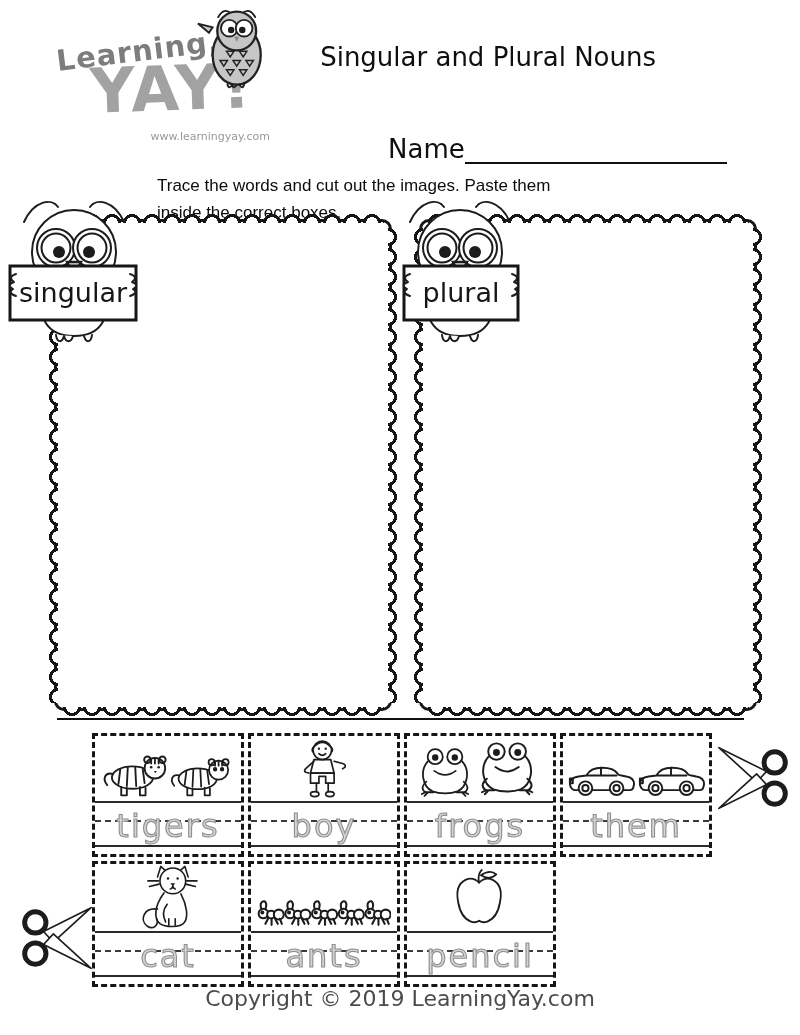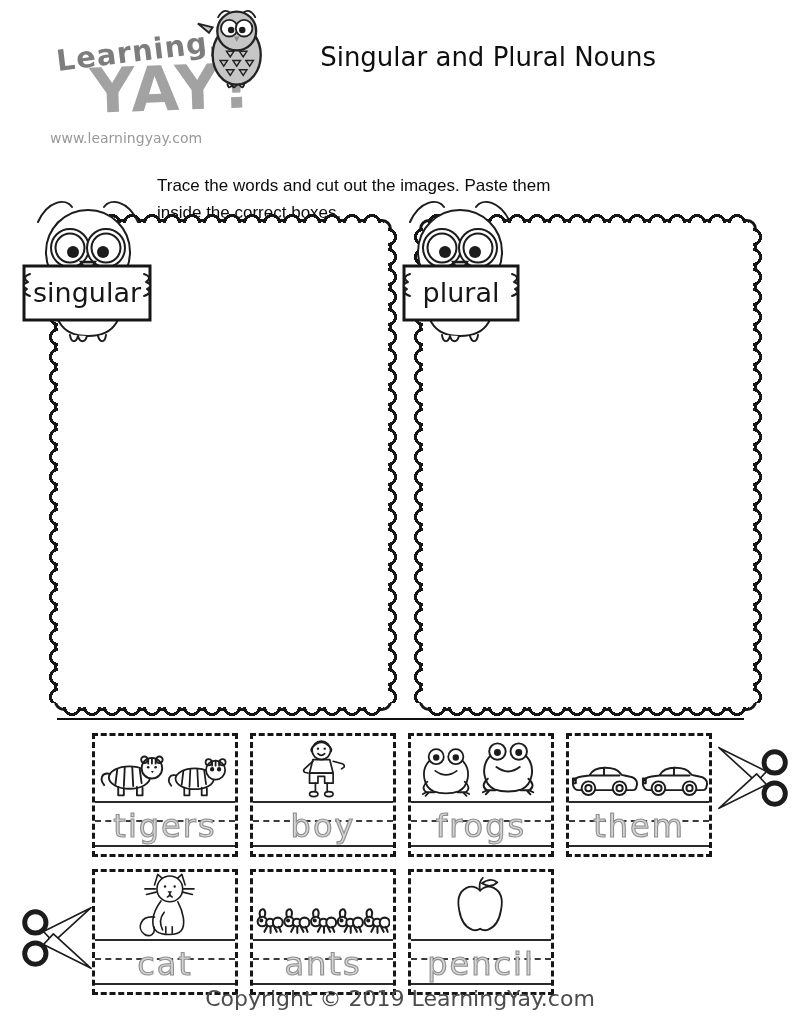--- a/index.html
+++ b/index.html
@@ -5,22 +5,22 @@
   html,body{margin:0;padding:0;background:#fff;}
   .page{position:relative;width:800px;height:1035px;background:#ffffff;overflow:hidden;
         font-family:"DejaVu Sans",sans-serif;color:#161616;}
 
   
   .logo{position:absolute;left:50px;top:6px;width:220px;height:140px;}
   .logo-learning{position:absolute;left:6px;top:28px;font-size:29px;font-weight:bold;
                  color:#7d7d7d;transform:rotate(-7deg);letter-spacing:1px;}
   .logo-yay{position:absolute;left:40px;top:46px;font-size:62px;font-weight:bold;
             color:#a2a2a2;transform:rotate(-2deg);letter-spacing:2px;}
-  .logo-url{position:absolute;left:0;top:124px;width:100%;text-align:left;
-            font-size:14px;color:#989898;}
+  .logo-url{position:absolute;left:0;top:124px;width:100%;text-align:right;
+            font-size:11px;color:#989898;}
   .logo-owl{position:absolute;left:146px;top:-2px;width:74px;height:90px;}
 
   
   .title{position:absolute;left:296px;top:42px;width:360px;text-align:right;
          font-size:26px;color:#0f0f0f;}
   .name-row{position:absolute;left:388px;top:134px;font-size:26px;color:#0f0f0f;
             display:flex;align-items:flex-end;}
   .name-line{display:inline-block;width:262px;height:28px;border-bottom:2.5px solid #0f0f0f;}
   .instructions{position:absolute;left:145px;top:172px;width:545px;
                 font-family:"Liberation Sans",sans-serif;font-size:17px;
@@ -40,31 +40,31 @@
         background-size:20px 12px;}
   .sc-l{top:5px;bottom:5px;left:-11px;width:12px;background-repeat:repeat-y;
         background-image:radial-gradient(circle 9px at 12px 10px,#fff 0 6px,#161616 6px 9px,rgba(0,0,0,0) 9px);
         background-size:12px 20px;}
   .sc-r{top:5px;bottom:5px;right:-11px;width:12px;background-repeat:repeat-y;
         background-image:radial-gradient(circle 9px at 0px 10px,#fff 0 6px,#161616 6px 9px,rgba(0,0,0,0) 9px);
         background-size:12px 20px;}
 
   
   .owl{position:absolute;width:140px;height:165px;z-index:5;}
-  .owl.singular{left:18px;top:194px;}
+  .owl.singular{left:4px;top:194px;}
   .owl.plural{left:390px;top:194px;}
   .owl svg{display:block;}
   .sign-text{font-size:27px;fill:#161616;font-family:"DejaVu Sans",sans-serif;}
 
   
   .divider{position:absolute;left:57px;top:718px;width:687px;border-top:2.5px solid #101010;}
 
   
   .cards{position:absolute;left:92px;top:733px;width:620px;height:250px;
-         display:grid;grid-template-columns:repeat(4,1fr);grid-template-rows:1fr 1fr;gap:12px;}
+         display:grid;grid-template-columns:repeat(4,1fr);grid-template-rows:1fr 1fr;gap:4px;}
   .card{border:3.5px dashed #161616;position:relative;display:flex;flex-direction:column;
         background:#fff;min-width:0;}
   .card-img{flex:1;display:flex;align-items:flex-end;justify-content:center;overflow:hidden;padding-bottom:1px;}
   .trace{height:42px;margin-bottom:7px;position:relative;
          border-top:2.5px solid #2a2a2a;border-bottom:2.5px solid #2a2a2a;
          display:flex;align-items:center;justify-content:center;}
   .trace::before{content:"";position:absolute;left:0;right:0;top:40%;border-top:2px dashed #3a3a3a;}
   .trace-word{position:relative;z-index:1;font-size:32px;letter-spacing:2px;
               color:#d4d4d4;-webkit-text-stroke:1.1px #8f8f8f;line-height:1;top:2px;}
 
@@ -103,20 +103,24 @@
         <path d="M33,50 l8,0 l-4,6 z M47,50 l8,0 l-4,6 z"></path>
         <path d="M26,60 l8,0 l-4,6 z M40,60 l8,0 l-4,6 z M54,60 l8,0 l-4,6 z"></path>
         <path d="M33,70 l8,0 l-4,6 z M47,70 l8,0 l-4,6 z"></path>
       </g>
       <path d="M34,86 q2,6 5,0 q2,6 5,0 M52,86 q-2,6 -5,0" class="ln"></path>
     </svg>
     <div class="logo-url">www.learningyay.com</div>
   </div>
 
   <div class="title">Singular and Plural Nouns</div>
+  <div class="name-row">
+    <span>Name</span>
+    <span class="name-line"></span>
+  </div>
 
   <div class="instructions">
     <div>Trace the words and cut out the images. Paste them</div>
     <div>inside the correct boxes.</div>
   </div>
 
   <div class="sbox left">
     <div class="sc sc-t"></div>
     <div class="sc sc-b"></div>
     <div class="sc sc-l"></div>

